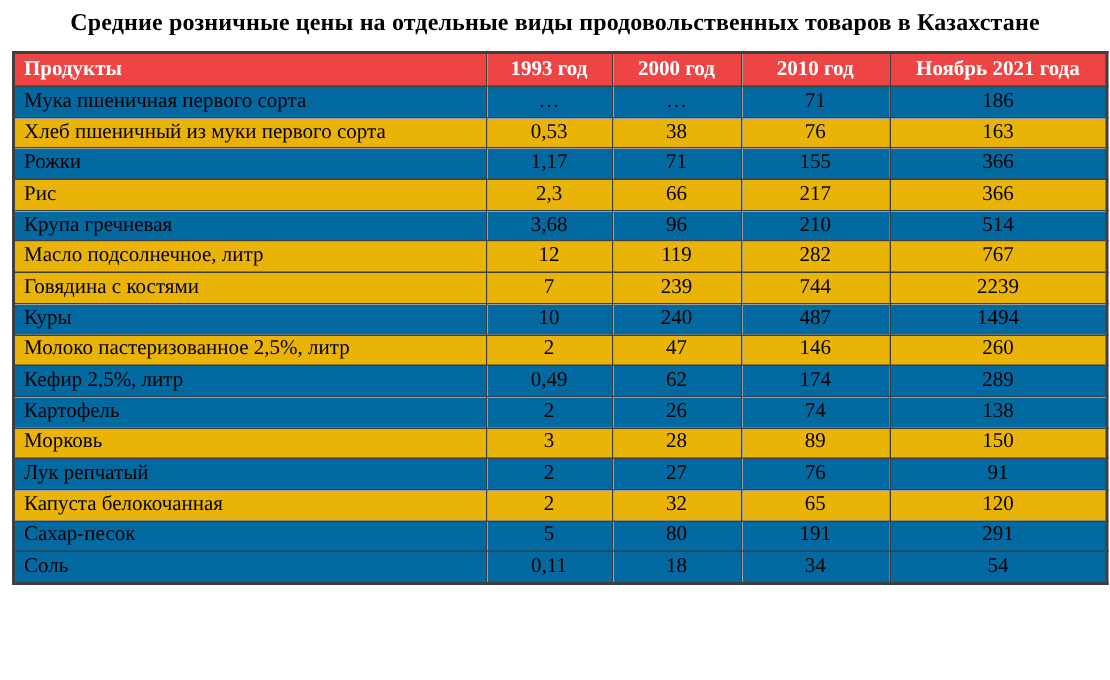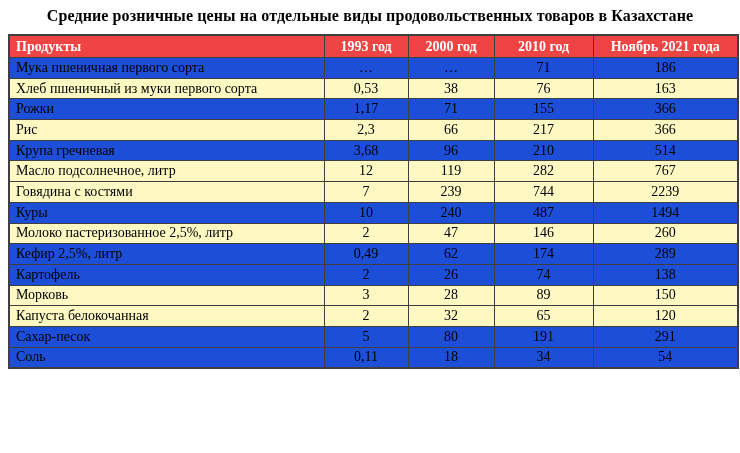--- a/index.html
+++ b/index.html
@@ -50,22 +50,22 @@
   .prices tbody td {
     height: 19.7px;
   }
   .prices td.product {
     text-align: left;
     padding-left: 6px;
   }
   .prices td.num {
     text-align: center;
   }
-  tr.band-dark  { background: #1d4ed8; }
-  tr.band-light { background: #fef9c3; }
+  tr.band-dark  { background: #0369a1; }
+  tr.band-light { background: #eab308; }
 </style>
 </head>
 <body>
 
 <div class="page">
   <div class="page-title">Средние розничные цены на отдельные виды продовольственных товаров в Казахстане</div>
 
   <table class="prices">
     <colgroup>
       <col style="width:315px">
@@ -161,20 +161,27 @@
           <td class="num">74</td>
           <td class="num">138</td>
         </tr>
         <tr class="band-light">
           <td class="product">Морковь</td>
           <td class="num">3</td>
           <td class="num">28</td>
           <td class="num">89</td>
           <td class="num">150</td>
         </tr>
+        <tr class="band-dark">
+          <td class="product">Лук репчатый</td>
+          <td class="num">2</td>
+          <td class="num">27</td>
+          <td class="num">76</td>
+          <td class="num">91</td>
+        </tr>
         <tr class="band-light">
           <td class="product">Капуста белокочанная</td>
           <td class="num">2</td>
           <td class="num">32</td>
           <td class="num">65</td>
           <td class="num">120</td>
         </tr>
         <tr class="band-dark">
           <td class="product">Сахар-песок</td>
           <td class="num">5</td>

